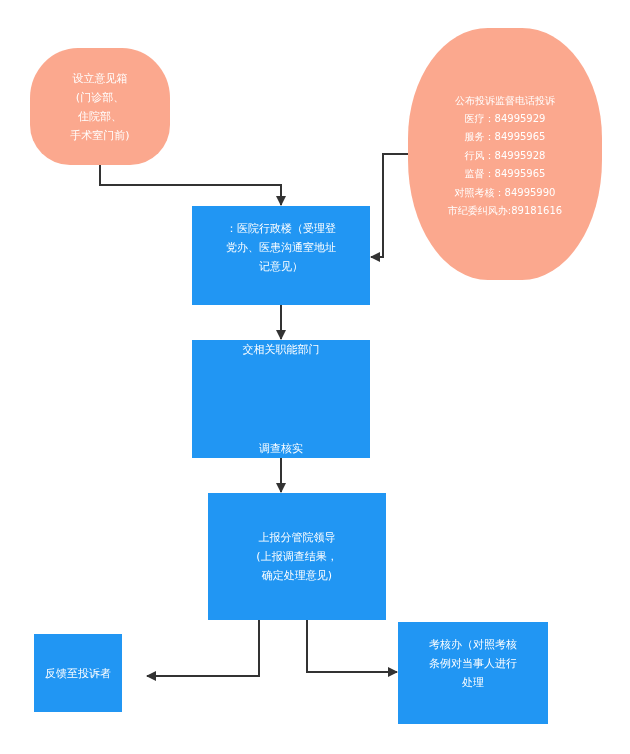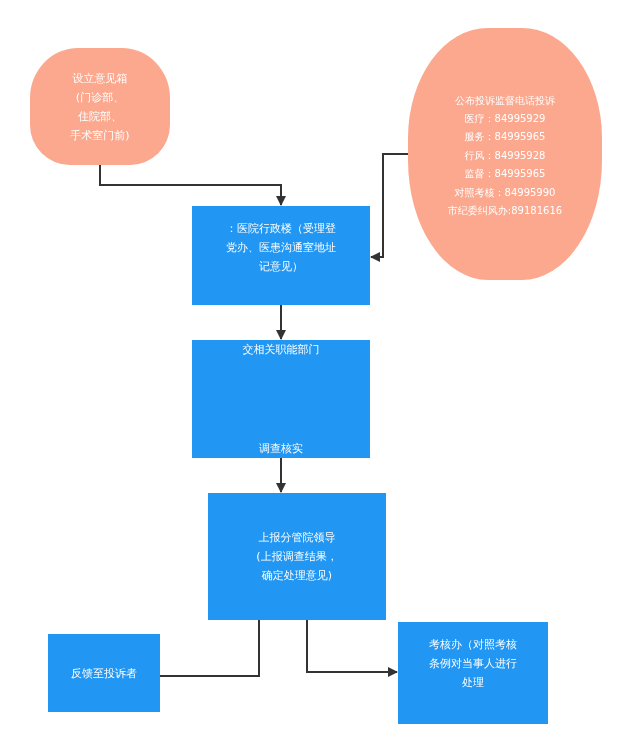--- a/index.html
+++ b/index.html
@@ -13,21 +13,21 @@
     text-align: center; font-size: 11px; line-height: 19px;
   }
   .oval { background: #fba88e; }
   .box { background: #2196f3; }
   #oval-left { left: 30px; top: 48px; width: 140px; height: 117px; border-radius: 48px 48px 40px 40px / 50px 50px 40px 40px; }
   #oval-right { left: 408px; top: 28px; width: 194px; height: 252px; border-radius: 80px 80px 80px 80px / 110px 110px 120px 120px; font-size: 10px; line-height: 18.4px; padding-top: 4px; }
   #box-receive { left: 192px; top: 206px; width: 178px; height: 99px; padding: 0 8px 16px; }
   #box-transfer { left: 192px; top: 340px; width: 178px; height: 118px; gap: 32px; }
   #box-transfer .gap { height: 20px; }
   #box-report { left: 192px; top: 493px; width: 178px; height: 127px; margin-left: 16px; }
-  #box-feedback { left: 48px; top: 634px; width: 112px; height: 78px; text-align: center; }
+  #box-feedback { left: 34px; top: 634px; width: 88px; height: 78px; text-align: center; }
   #box-assessment { left: 398px; top: 622px; width: 150px; height: 102px; padding: 0 8px 20px; }
   .line { display: block; }
   svg.connectors { position: absolute; left: 0; top: 0; width: 630px; height: 754px; pointer-events: none; }
 </style>
 </head>
 <body>
 
 <svg class="connectors" xmlns="http://www.w3.org/2000/svg">
   <defs>
     <marker id="arrowhead" markerWidth="10" markerHeight="10" refX="9" refY="5" orient="auto" markerUnits="userSpaceOnUse">

